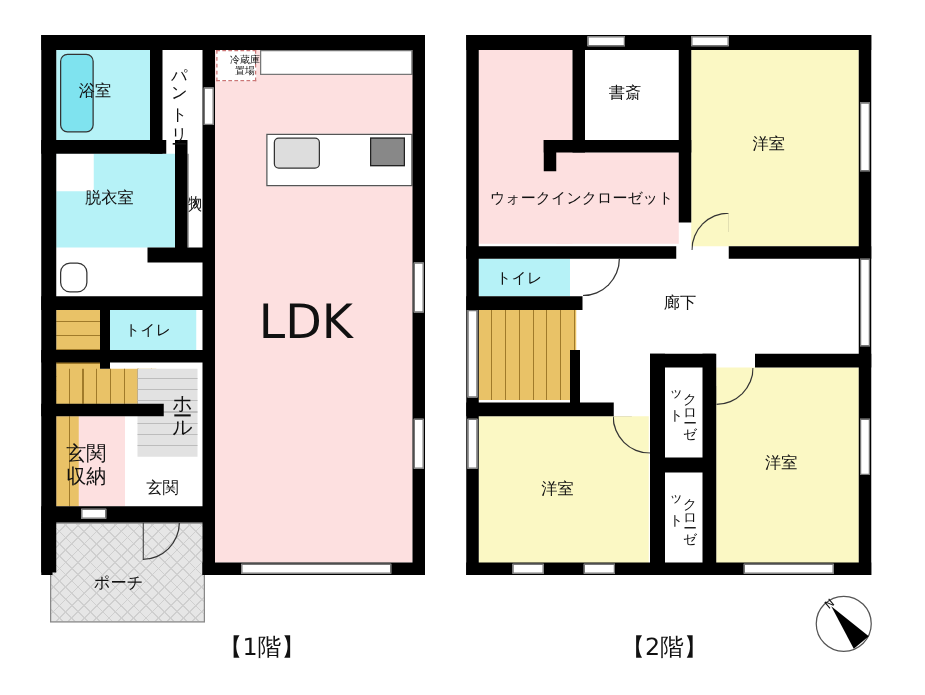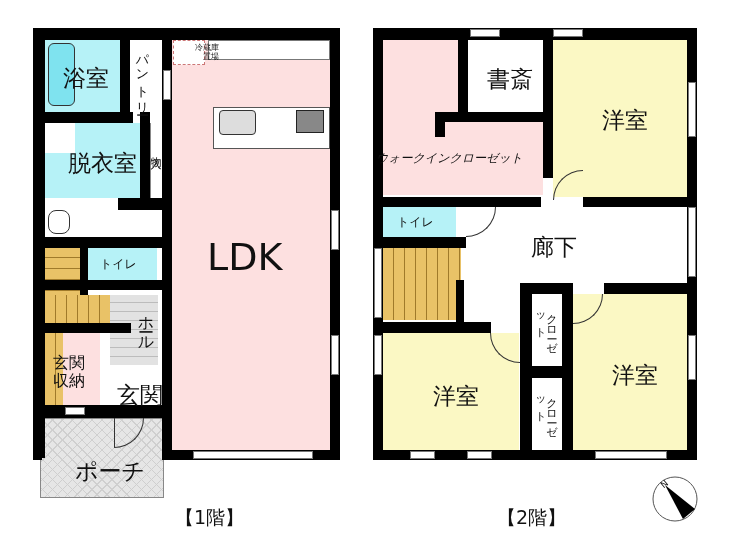--- a/index.html
+++ b/index.html
@@ -7,21 +7,21 @@
   .abs{position:absolute;box-sizing:border-box;}
   .wall{position:absolute;background:#000;}
   .pink{background:#fde0e0;}
   .cyan{background:#b6f2f7;}
   .yellow{background:#fbf8c4;}
   .stair{background:#e9c267;background-image:repeating-linear-gradient(90deg,transparent 0 10px,#a07a2a 10px 11px);}
   .stairh{background:#e9c267;background-image:repeating-linear-gradient(0deg,transparent 0 10px,#a07a2a 10px 11px);}
   .grey{background:#e2e2e2;background-image:repeating-linear-gradient(0deg,transparent 0 8px,#bcbcbc 8px 9px);}
   .porch{background:#e6e6e6;background-image:repeating-linear-gradient(45deg,transparent 0 6px,#cfcfcf 6px 7px),repeating-linear-gradient(-45deg,transparent 0 6px,#cfcfcf 6px 7px);border:1px solid #888;}
   .win{position:absolute;background:#fff;border:1px solid #777;box-sizing:border-box;}
-  .lbl{position:absolute;font-size:23px;white-space:nowrap;line-height:1;}
+  .lbl{position:absolute;font-size:13px;white-space:nowrap;line-height:1;}
   .vlbl{position:absolute;writing-mode:vertical-rl;font-size:15px;line-height:1;letter-spacing:1px;}
   .small{font-size:12px;}
   .tiny{font-size:8px;line-height:1.1;text-align:center;}
   .door{position:absolute;border:1px solid #333;box-sizing:border-box;background:transparent;}
   .floor-title{position:absolute;font-size:19px;white-space:nowrap;}
 </style>
 </head>
 <body>
 
 <div>
@@ -69,21 +69,21 @@
 
   <div class="win" style="left:193px;top:451px;width:120px;height:8px;"></div>
   <div class="win" style="left:331px;top:210px;width:8px;height:40px;"></div>
   <div class="win" style="left:331px;top:335px;width:8px;height:40px;"></div>
   <div class="win" style="left:65px;top:407px;width:20px;height:8px;"></div>
   <div class="win" style="left:163px;top:70px;width:8px;height:30px;"></div>
   <div class="door" style="left:114px;top:418px;width:30px;height:30px;border-radius:0 0 30px 0;border-top:none;border-left:1px solid #333;"></div>
 
   <div class="lbl" style="left:63px;top:67px;">浴室</div>
   <div class="vlbl" style="left:136px;top:45px;font-size:13px;">パントリー</div>
-  <div class="abs tiny" style="left:173px;top:44px;width:46px;white-space:pre;text-align:right;">冷蔵庫
+  <div class="abs tiny" style="left:173px;top:44px;width:46px;white-space:pre;">冷蔵庫
 置場</div>
   <div class="lbl" style="left:68px;top:152px;">脱衣室</div>
   <div class="vlbl" style="left:150px;top:148px;font-size:11px;">物入</div>
   <div class="lbl small" style="left:100px;top:258px;">トイレ</div>
   <div class="lbl" style="left:207px;top:238px;font-size:38px;">LDK</div>
   <div class="vlbl" style="left:138px;top:305px;font-size:16px;">ホール</div>
   <div class="abs" style="left:53px;top:354px;width:40px;font-size:16px;line-height:18px;">玄関収納</div>
   <div class="lbl" style="left:117px;top:384px;">玄関</div>
   <div class="lbl" style="left:75px;top:460px;">ポーチ</div>
 
@@ -131,21 +131,21 @@
   <div class="win" style="left:410px;top:451px;width:25px;height:8px;"></div>
   <div class="win" style="left:467px;top:451px;width:25px;height:8px;"></div>
   <div class="win" style="left:595px;top:451px;width:72px;height:8px;"></div>
   <div class="door" style="left:553px;top:170px;width:30px;height:30px;border-radius:30px 0 0 0;border-right:none;border-bottom:none;"></div>
   <div class="door" style="left:490px;top:333px;width:30px;height:30px;border-radius:0 0 0 30px;border-top:none;border-right:none;"></div>
   <div class="door" style="left:573px;top:294px;width:30px;height:30px;border-radius:0 0 30px 0;border-top:none;border-left:none;"></div>
   <div class="door" style="left:466px;top:207px;width:30px;height:30px;border-radius:0 0 30px 0;border-top:none;border-left:none;"></div>
 
   <div class="lbl" style="left:487px;top:68px;">書斎</div>
   <div class="lbl" style="left:602px;top:109px;">洋室</div>
-  <div class="lbl small" style="left:376px;top:152px;font-style:italic;">ウォークインクローゼット</div>
+  <div class="lbl small" style="left:392px;top:152px;">ウォークインクローゼット</div>
   <div class="lbl small" style="left:397px;top:216px;">トイレ</div>
   <div class="lbl" style="left:531px;top:236px;">廊下</div>
   <div class="vlbl" style="left:535px;top:306px;font-size:11px;height:45px;">クローゼット</div>
   <div class="vlbl" style="left:535px;top:390px;font-size:11px;height:45px;">クローゼット</div>
   <div class="lbl" style="left:433px;top:385px;">洋室</div>
   <div class="lbl" style="left:612px;top:364px;">洋室</div>
 
   <div class="floor-title" style="left:497px;top:505px;">【2階】</div>
 </div>
 

